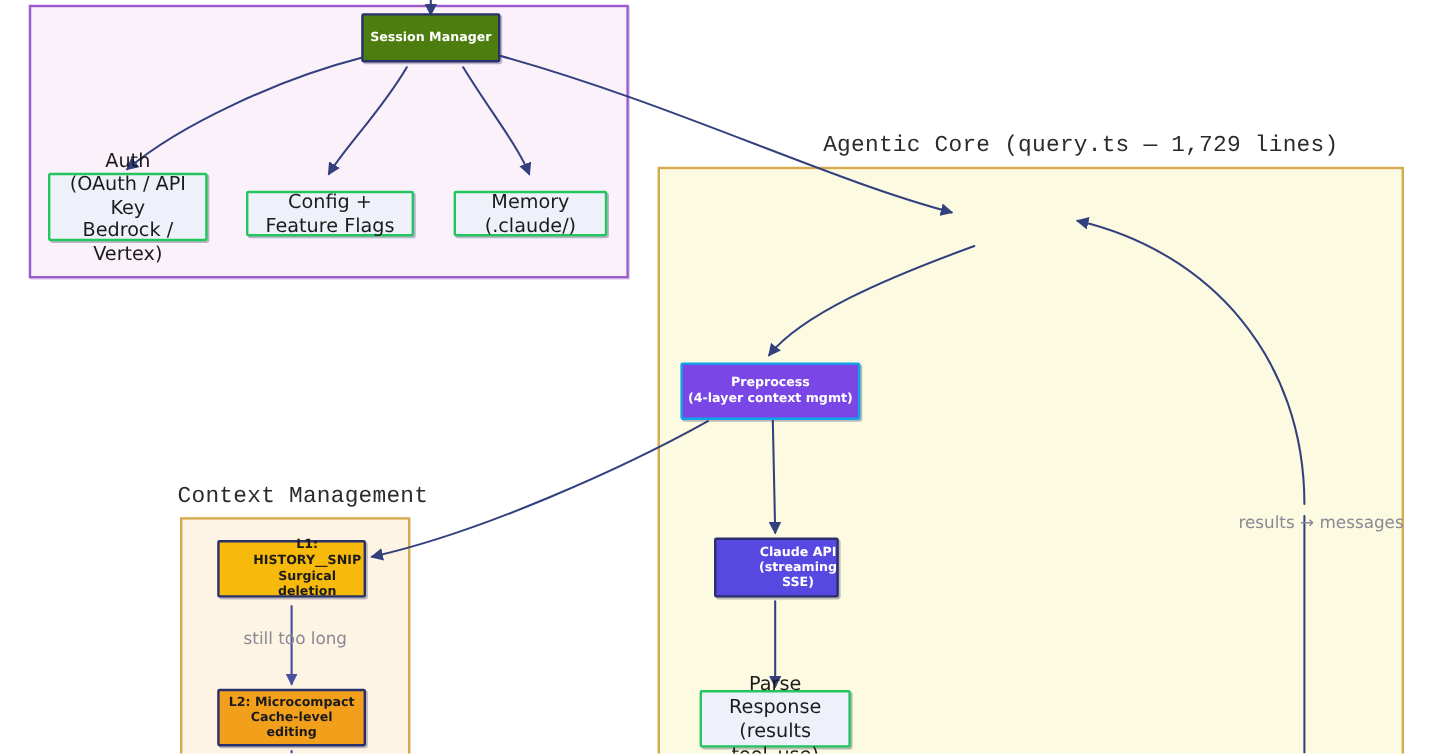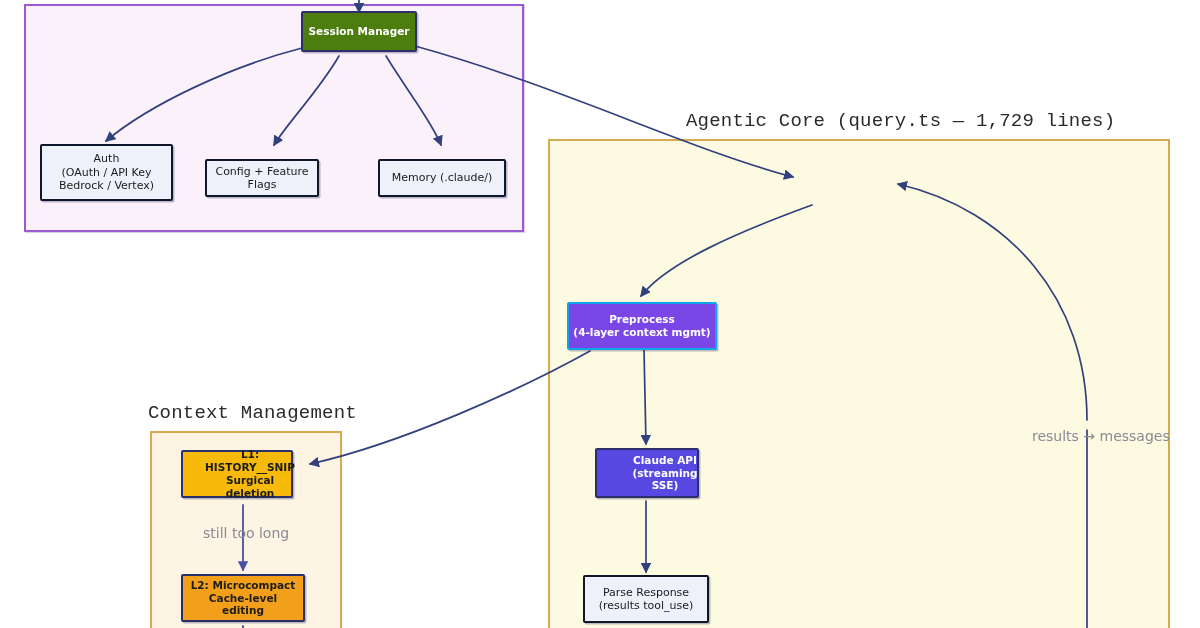--- a/index.html
+++ b/index.html
@@ -93,23 +93,23 @@
     background: #5648e0;
     border: 2px solid #2b2f6b;
     color: #ffffff;
     font-size: 10.5px;
     font-weight: bold;
     box-shadow: 1.5px 1.5px 0 rgba(40,40,90,.30);
     padding-left: 40px;
   }
   .n-light {
     background: #eef1fa;
-    border: 2px solid #0f172a;
+    border: 2px solid #22c55e;
     color: #1b1b1b;
-    font-size: 11px;
+    font-size: 16px;
     box-shadow: 1.5px 1.5px 0 rgba(40,40,90,.30);
   }
   .n-amber {
     background: #f7ba0b;
     border: 2px solid #27306b;
     color: #1b1b1b;
     font-size: 10.5px;
     font-weight: bold;
     box-shadow: 1.5px 1.5px 0 rgba(40,40,90,.30);
   }
@@ -192,21 +192,21 @@
   <div class="node n-purple" style="left:301px; top:11px; width:116px; height:41px;">
     <span class="lbl">Session Manager</span>
   </div>
 
   <div class="node n-light" style="left:40px; top:144px; width:133px; height:57px;">
     <span class="lbl">Auth
 (OAuth / API Key
 Bedrock / Vertex)</span>
   </div>
 
-  <div class="node n-light" style="left:205px; top:159px; width:114px; height:38px;">
+  <div class="node n-light" style="left:205px; top:159px; width:140px; height:38px;">
     <span class="lbl">Config + Feature Flags</span>
   </div>
 
   <div class="node n-light" style="left:378px; top:159px; width:128px; height:38px;">
     <span class="lbl">Memory (.claude/)</span>
   </div>
 
 
   <div class="node n-purple-lite" style="left:567px; top:302px; width:150px; height:48px;">
     <span class="lbl">Preprocess
@@ -216,21 +216,21 @@
   <div class="node n-blue" style="left:595px; top:448px; width:104px; height:50px;">
     <span class="lbl">Claude API
 (streaming SSE)</span>
   </div>
 
   <div class="node n-light" style="left:583px; top:575px; width:126px; height:48px;">
     <span class="lbl">Parse Response
 (results tool_use)</span>
   </div>
 
-  <div class="node n-amber" style="left:181px; top:450px; width:112px; height:48px;padding-left:30px;">
+  <div class="node n-amber" style="left:181px; top:450px; width:124px; height:48px;padding-left:30px;">
     <span class="lbl">L1: HISTORY__SNIP
 Surgical deletion</span>
   </div>
 
   <div class="node n-orange" style="left:181px; top:574px; width:124px; height:48px;">
     <span class="lbl">L2: Microcompact
 Cache-level editing</span>
   </div>
 
   <div class="edge-label" style="left:1032px; top:428px;">results → messages</div>

